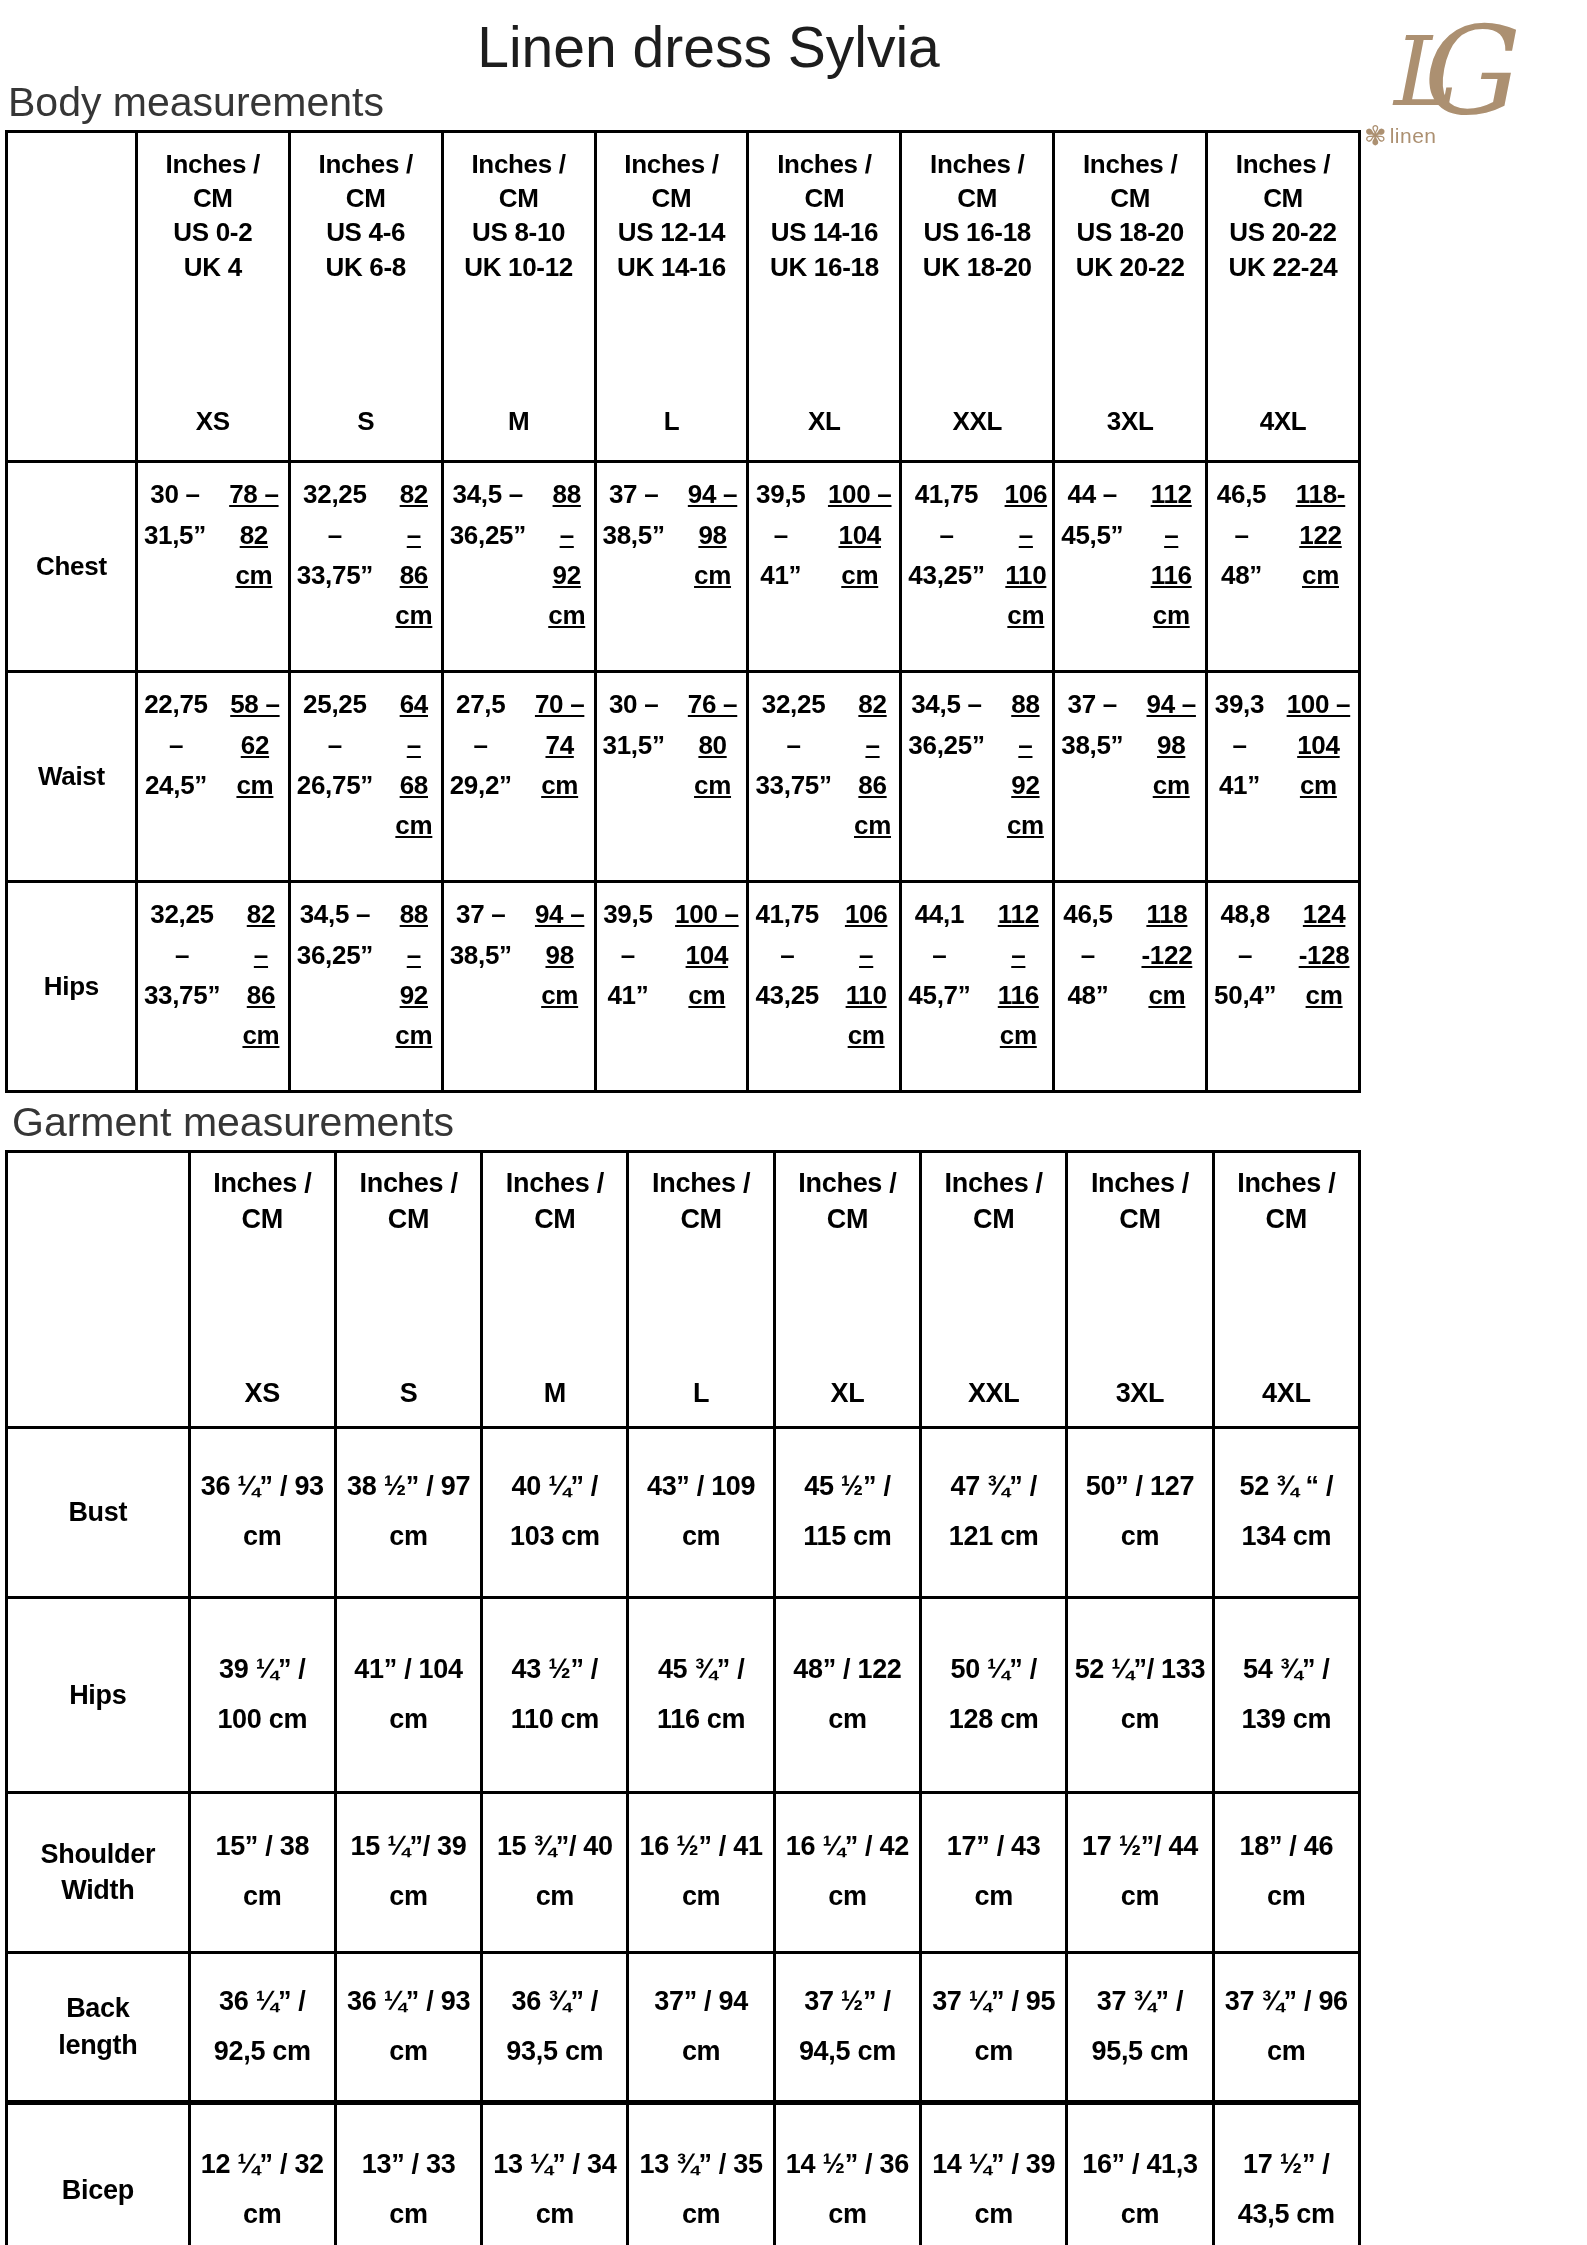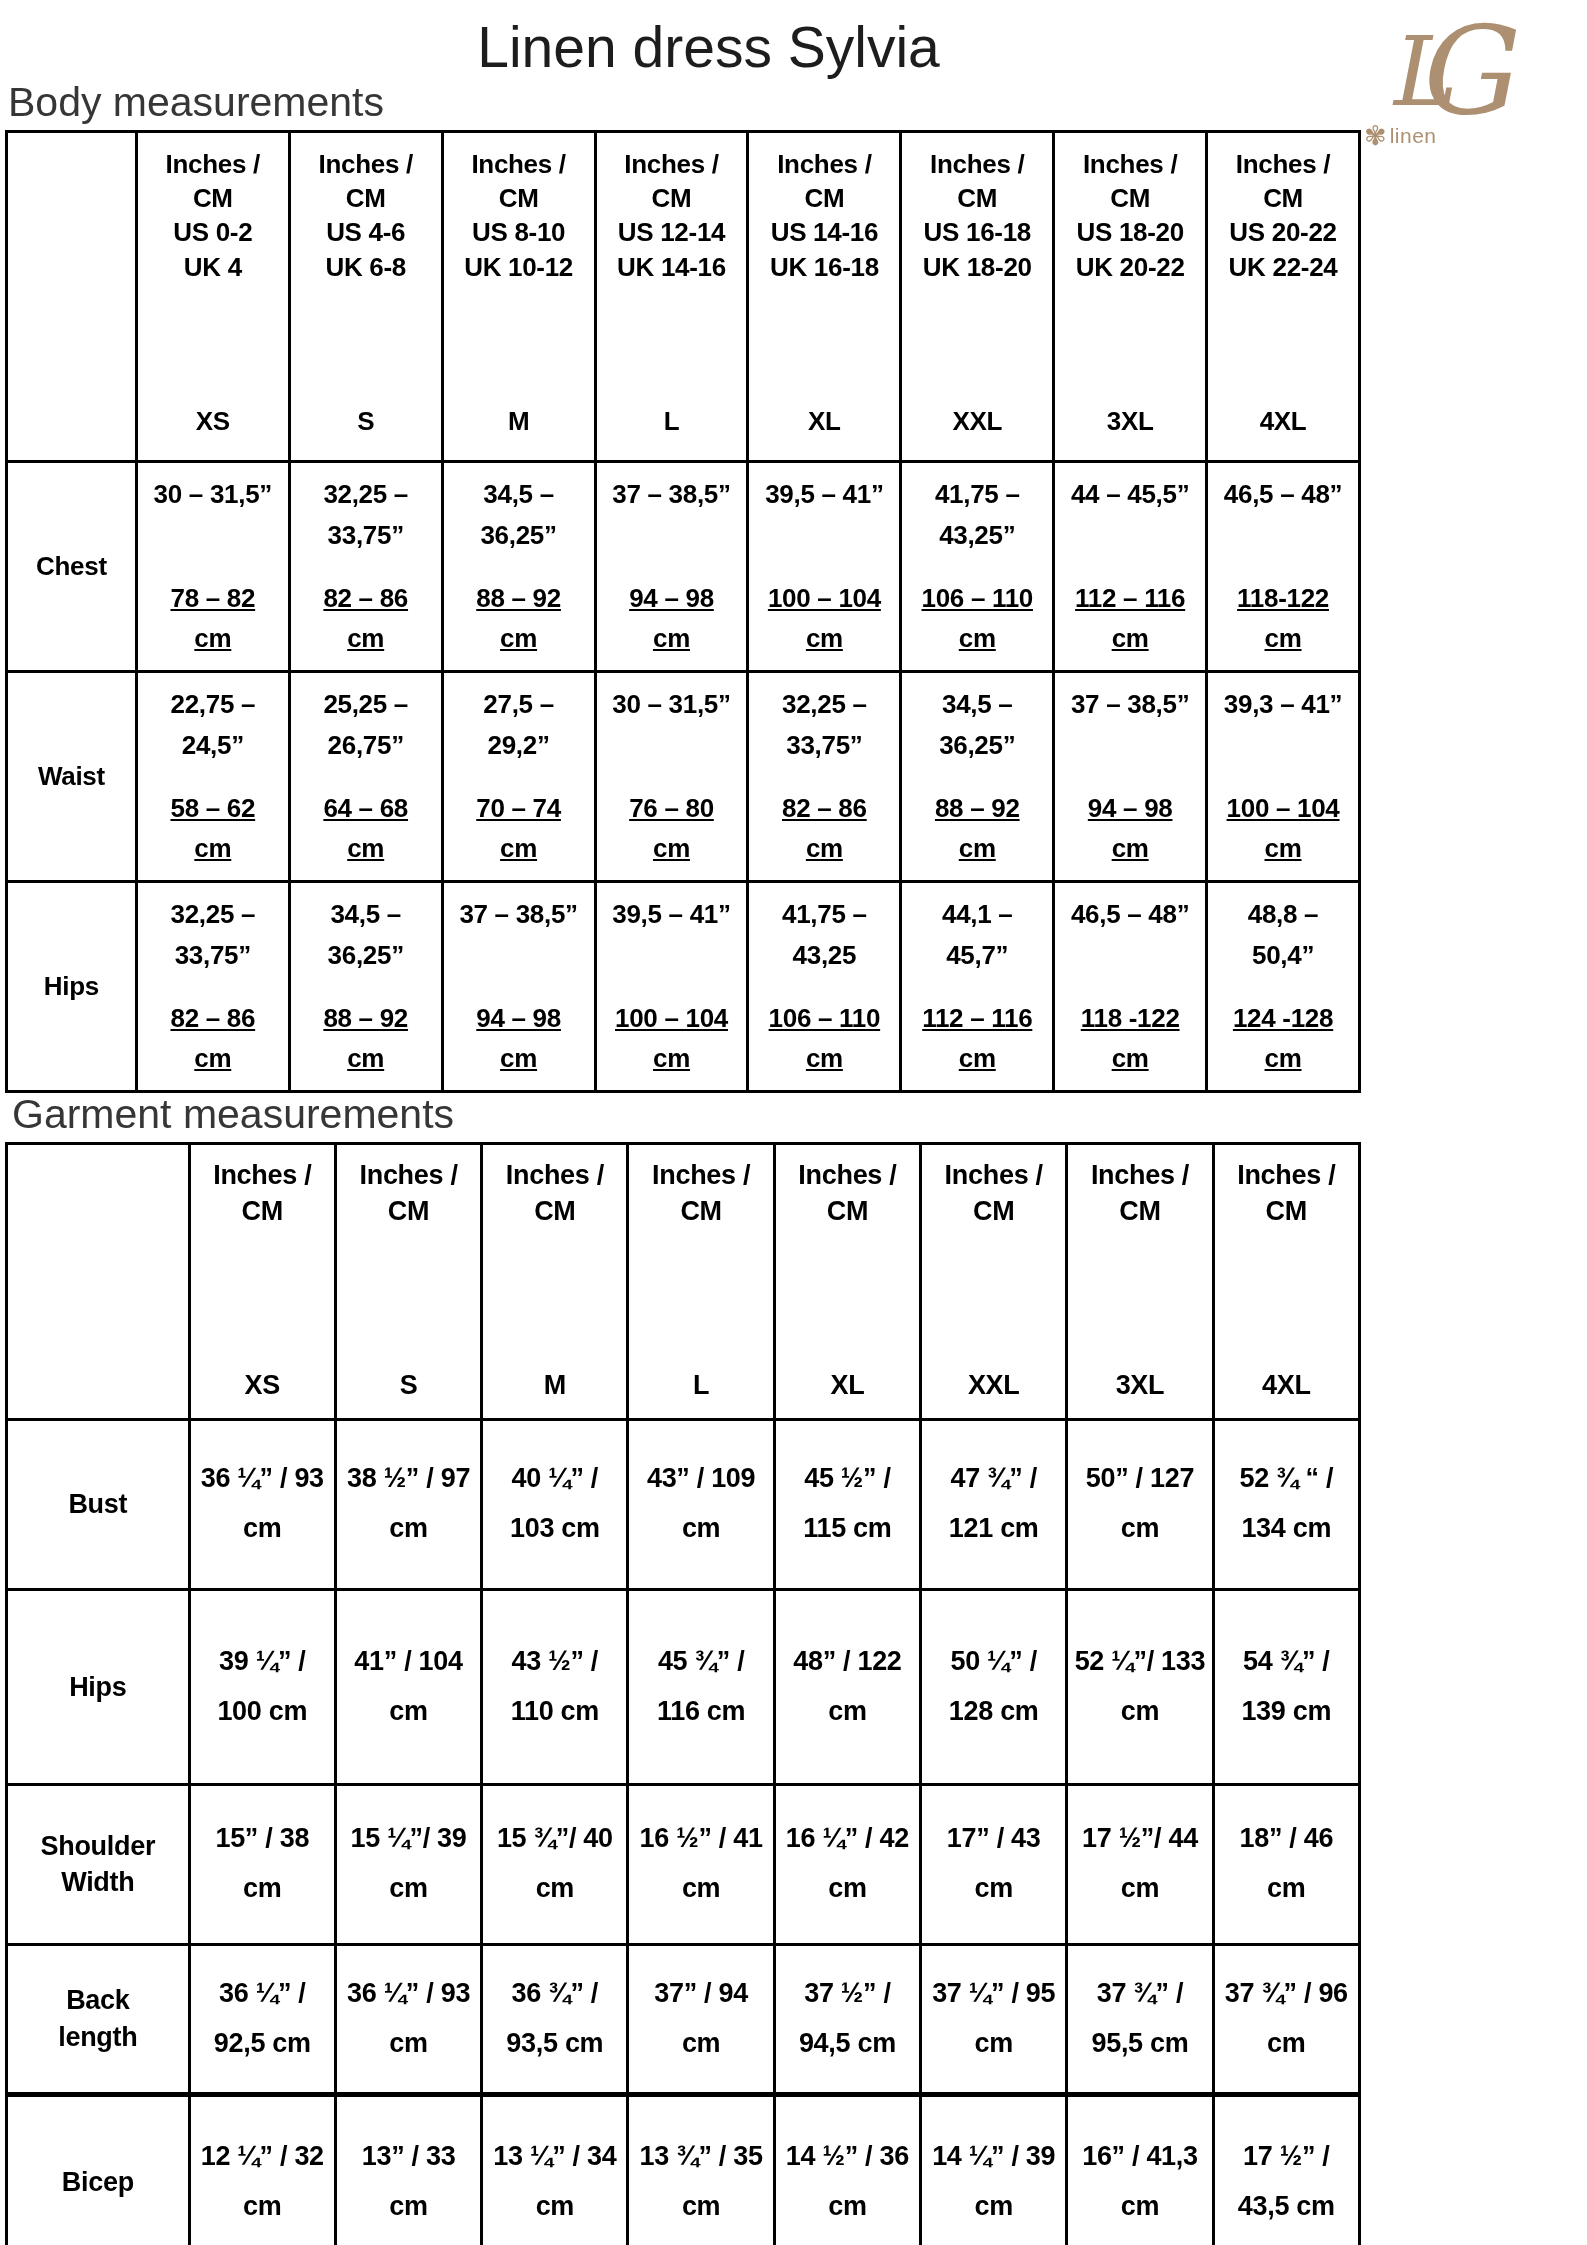--- a/index.html
+++ b/index.html
@@ -29,36 +29,36 @@
     position:absolute; left:0; bottom:6px; display:flex; align-items:center;
     color:#ac9071;
   }
   .logo .flower { font-size:27px; margin-right:3px; }
   .logo .logo-word { font-size:21px; letter-spacing:0.5px; }
 
   .section-heading {
     font-size:41px; font-weight:400; color:#363636;
     margin:2px 0 6px 8px; line-height:1.05;
   }
-  .section-heading.second { margin-top:0; margin-left:12px; }
+  .section-heading.second { margin-top:8px; margin-left:12px; }
 
   
   table { border-collapse:collapse; table-layout:fixed; width:1356px; margin:0 5px; }
   th, td { border:3px solid #000; padding:6px; text-align:center; vertical-align:middle; }
 
   
   #body-table { font-size:26px; font-weight:700; letter-spacing:-0.3px; }
   #body-table col.c-label { width:9.6%; }
   #body-table tr.hrow th { height:330px; vertical-align:top; }
   #body-table tr.drow th, #body-table tr.drow td { height:210px; }
   .hcell { display:flex; flex-direction:column; justify-content:space-between; height:300px; padding-top:8px; }
   .hcell .htop { line-height:1.32; }
   .hcell .unit { max-width:112px; margin:0 auto; }
   .hcell .szlab { line-height:1.2; padding-bottom:2px; }
-  .bcell { display:flex; flex-direction:column; justify-content:space-between; height:184px; line-height:1.55;gap:20px; }
+  .bcell { display:flex; flex-direction:row; justify-content:space-between; height:184px; line-height:1.55;gap:20px; }
   .bcell .in { max-width:134px; margin:0 auto; }
   .bcell .cm { max-width:120px; margin:0 auto;text-decoration:underline; }
 
   
   #garment-table { font-size:27px; font-weight:700; letter-spacing:-0.3px; }
   #garment-table col.c-label { width:13.5%; }
   #garment-table tr.hrow th { height:276px; vertical-align:top; }
   .hcell2 { display:flex; flex-direction:column; justify-content:space-between; height:250px; padding-top:6px; }
   .hcell2 .unit { max-width:115px; margin:0 auto; line-height:1.35; }
   #garment-table tr.g-0 th, #garment-table tr.g-0 td { height:170px; }

